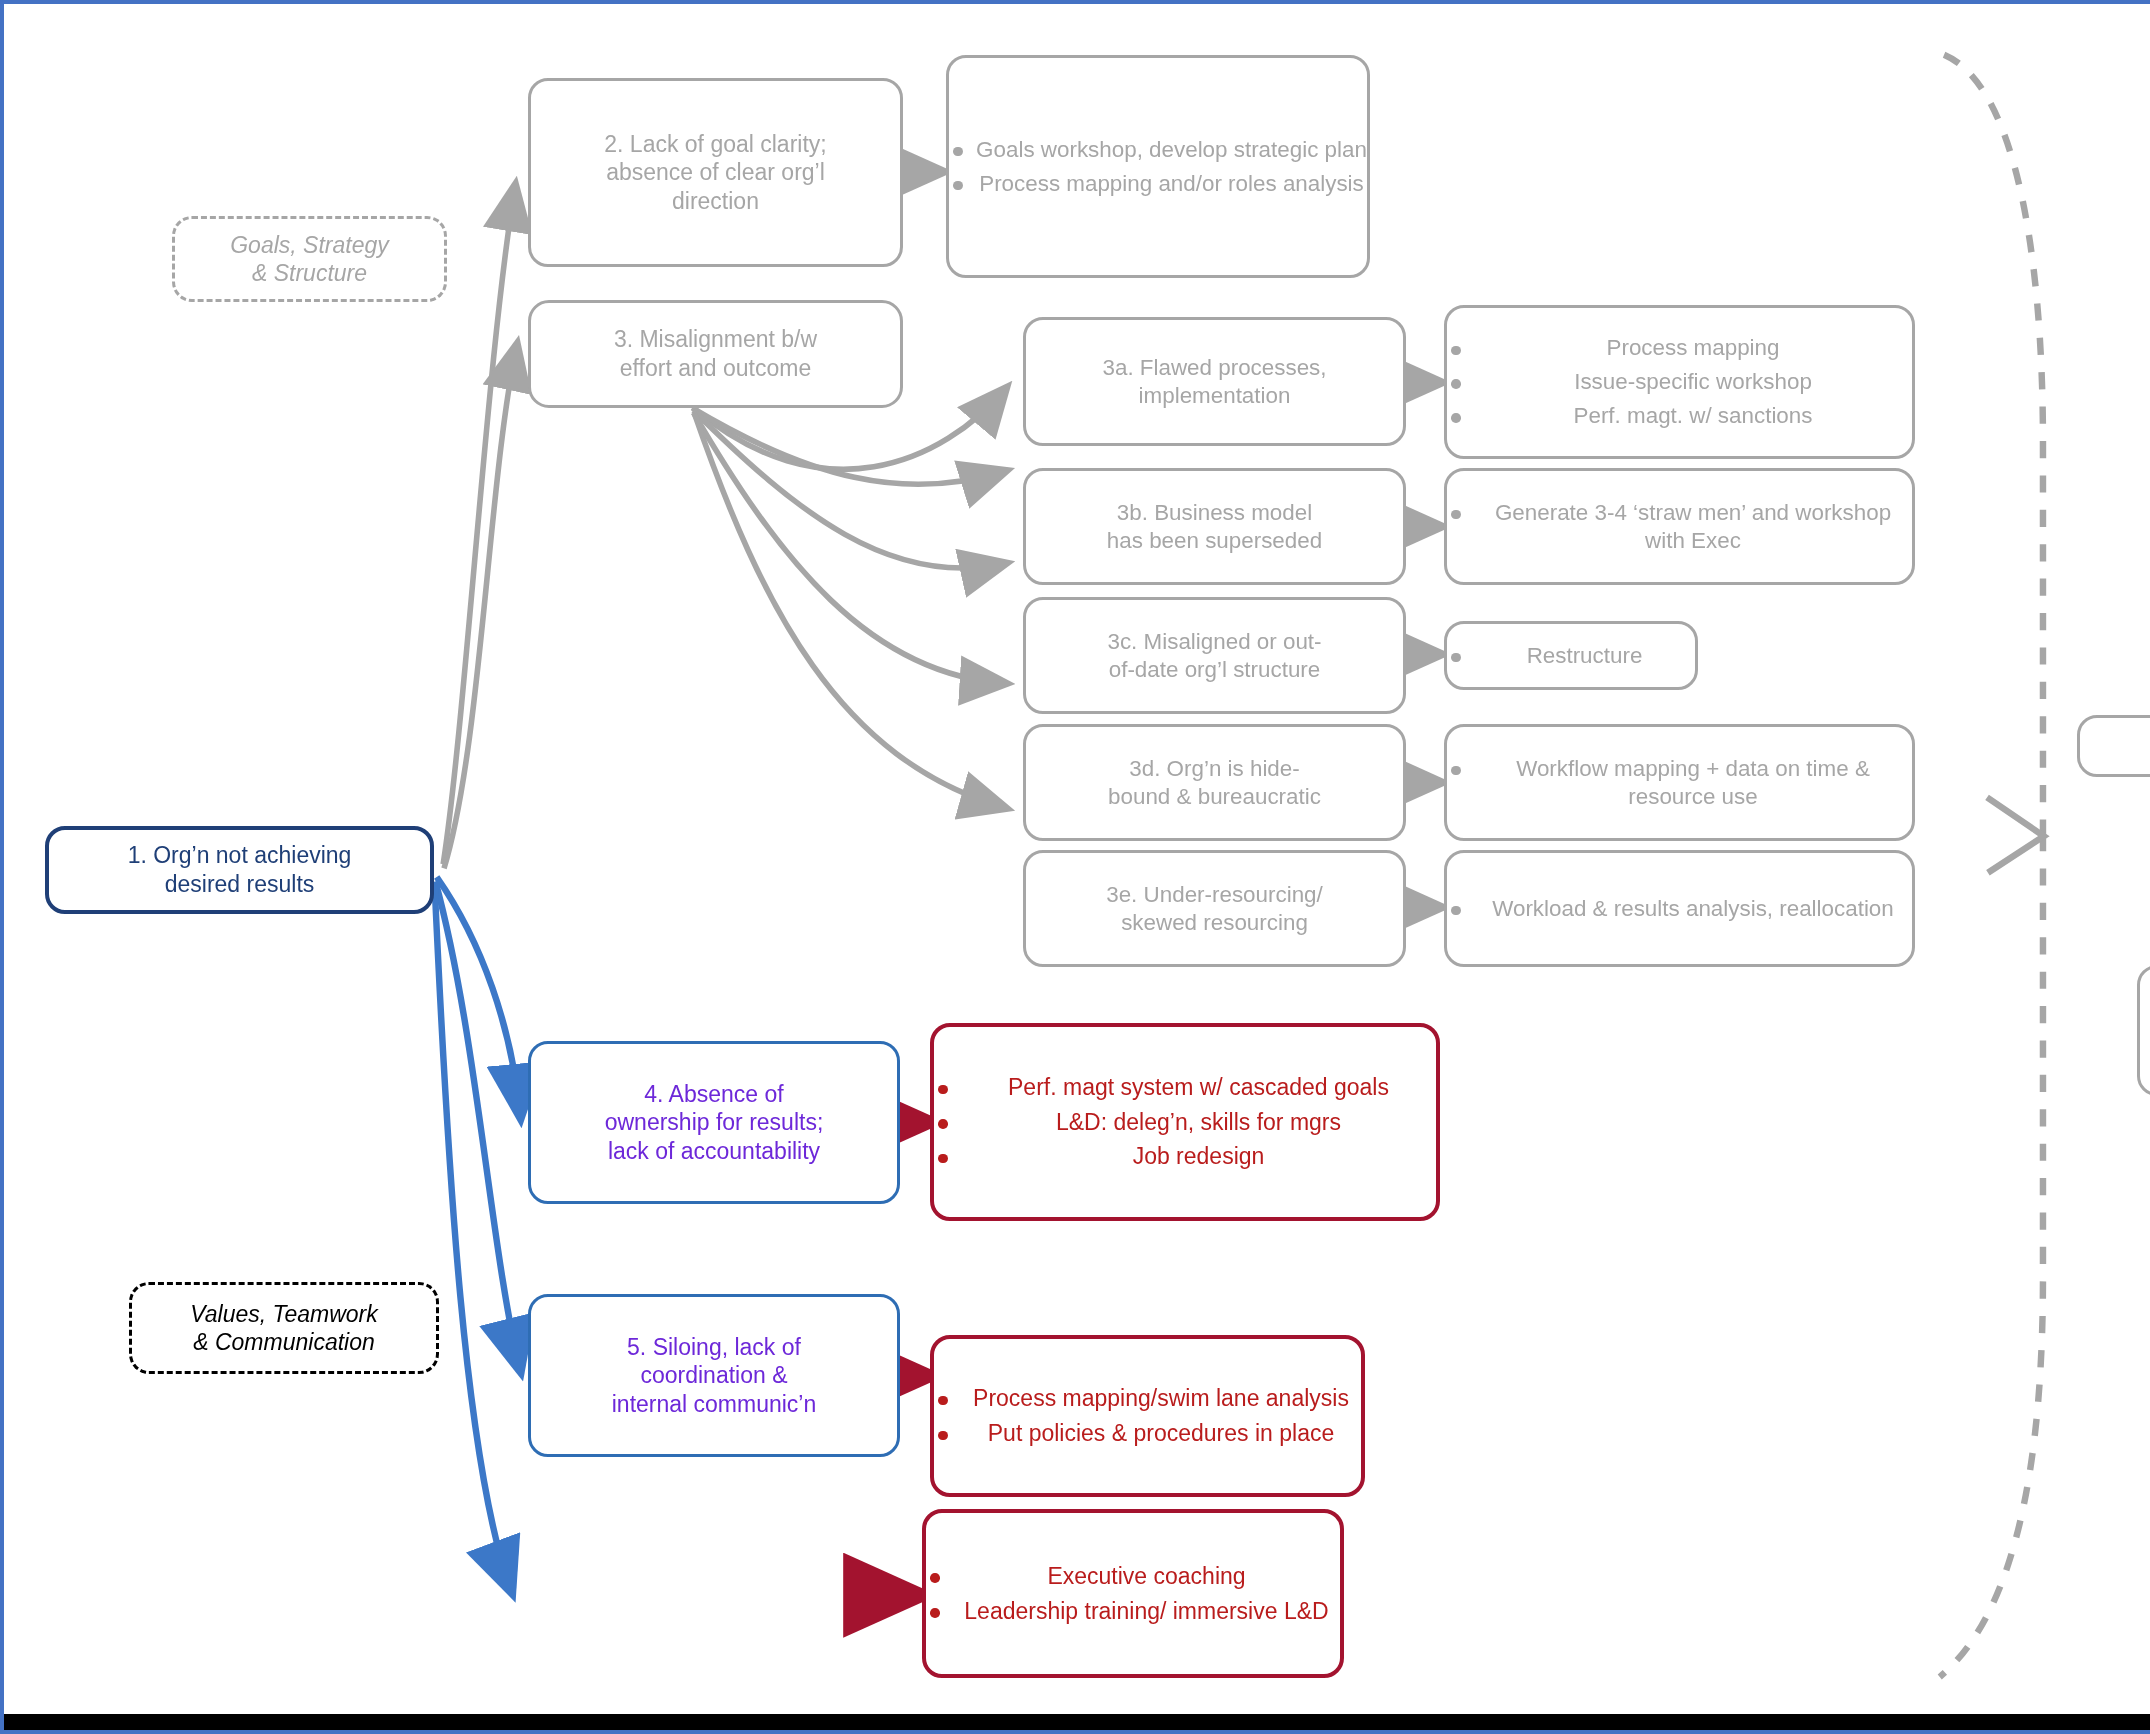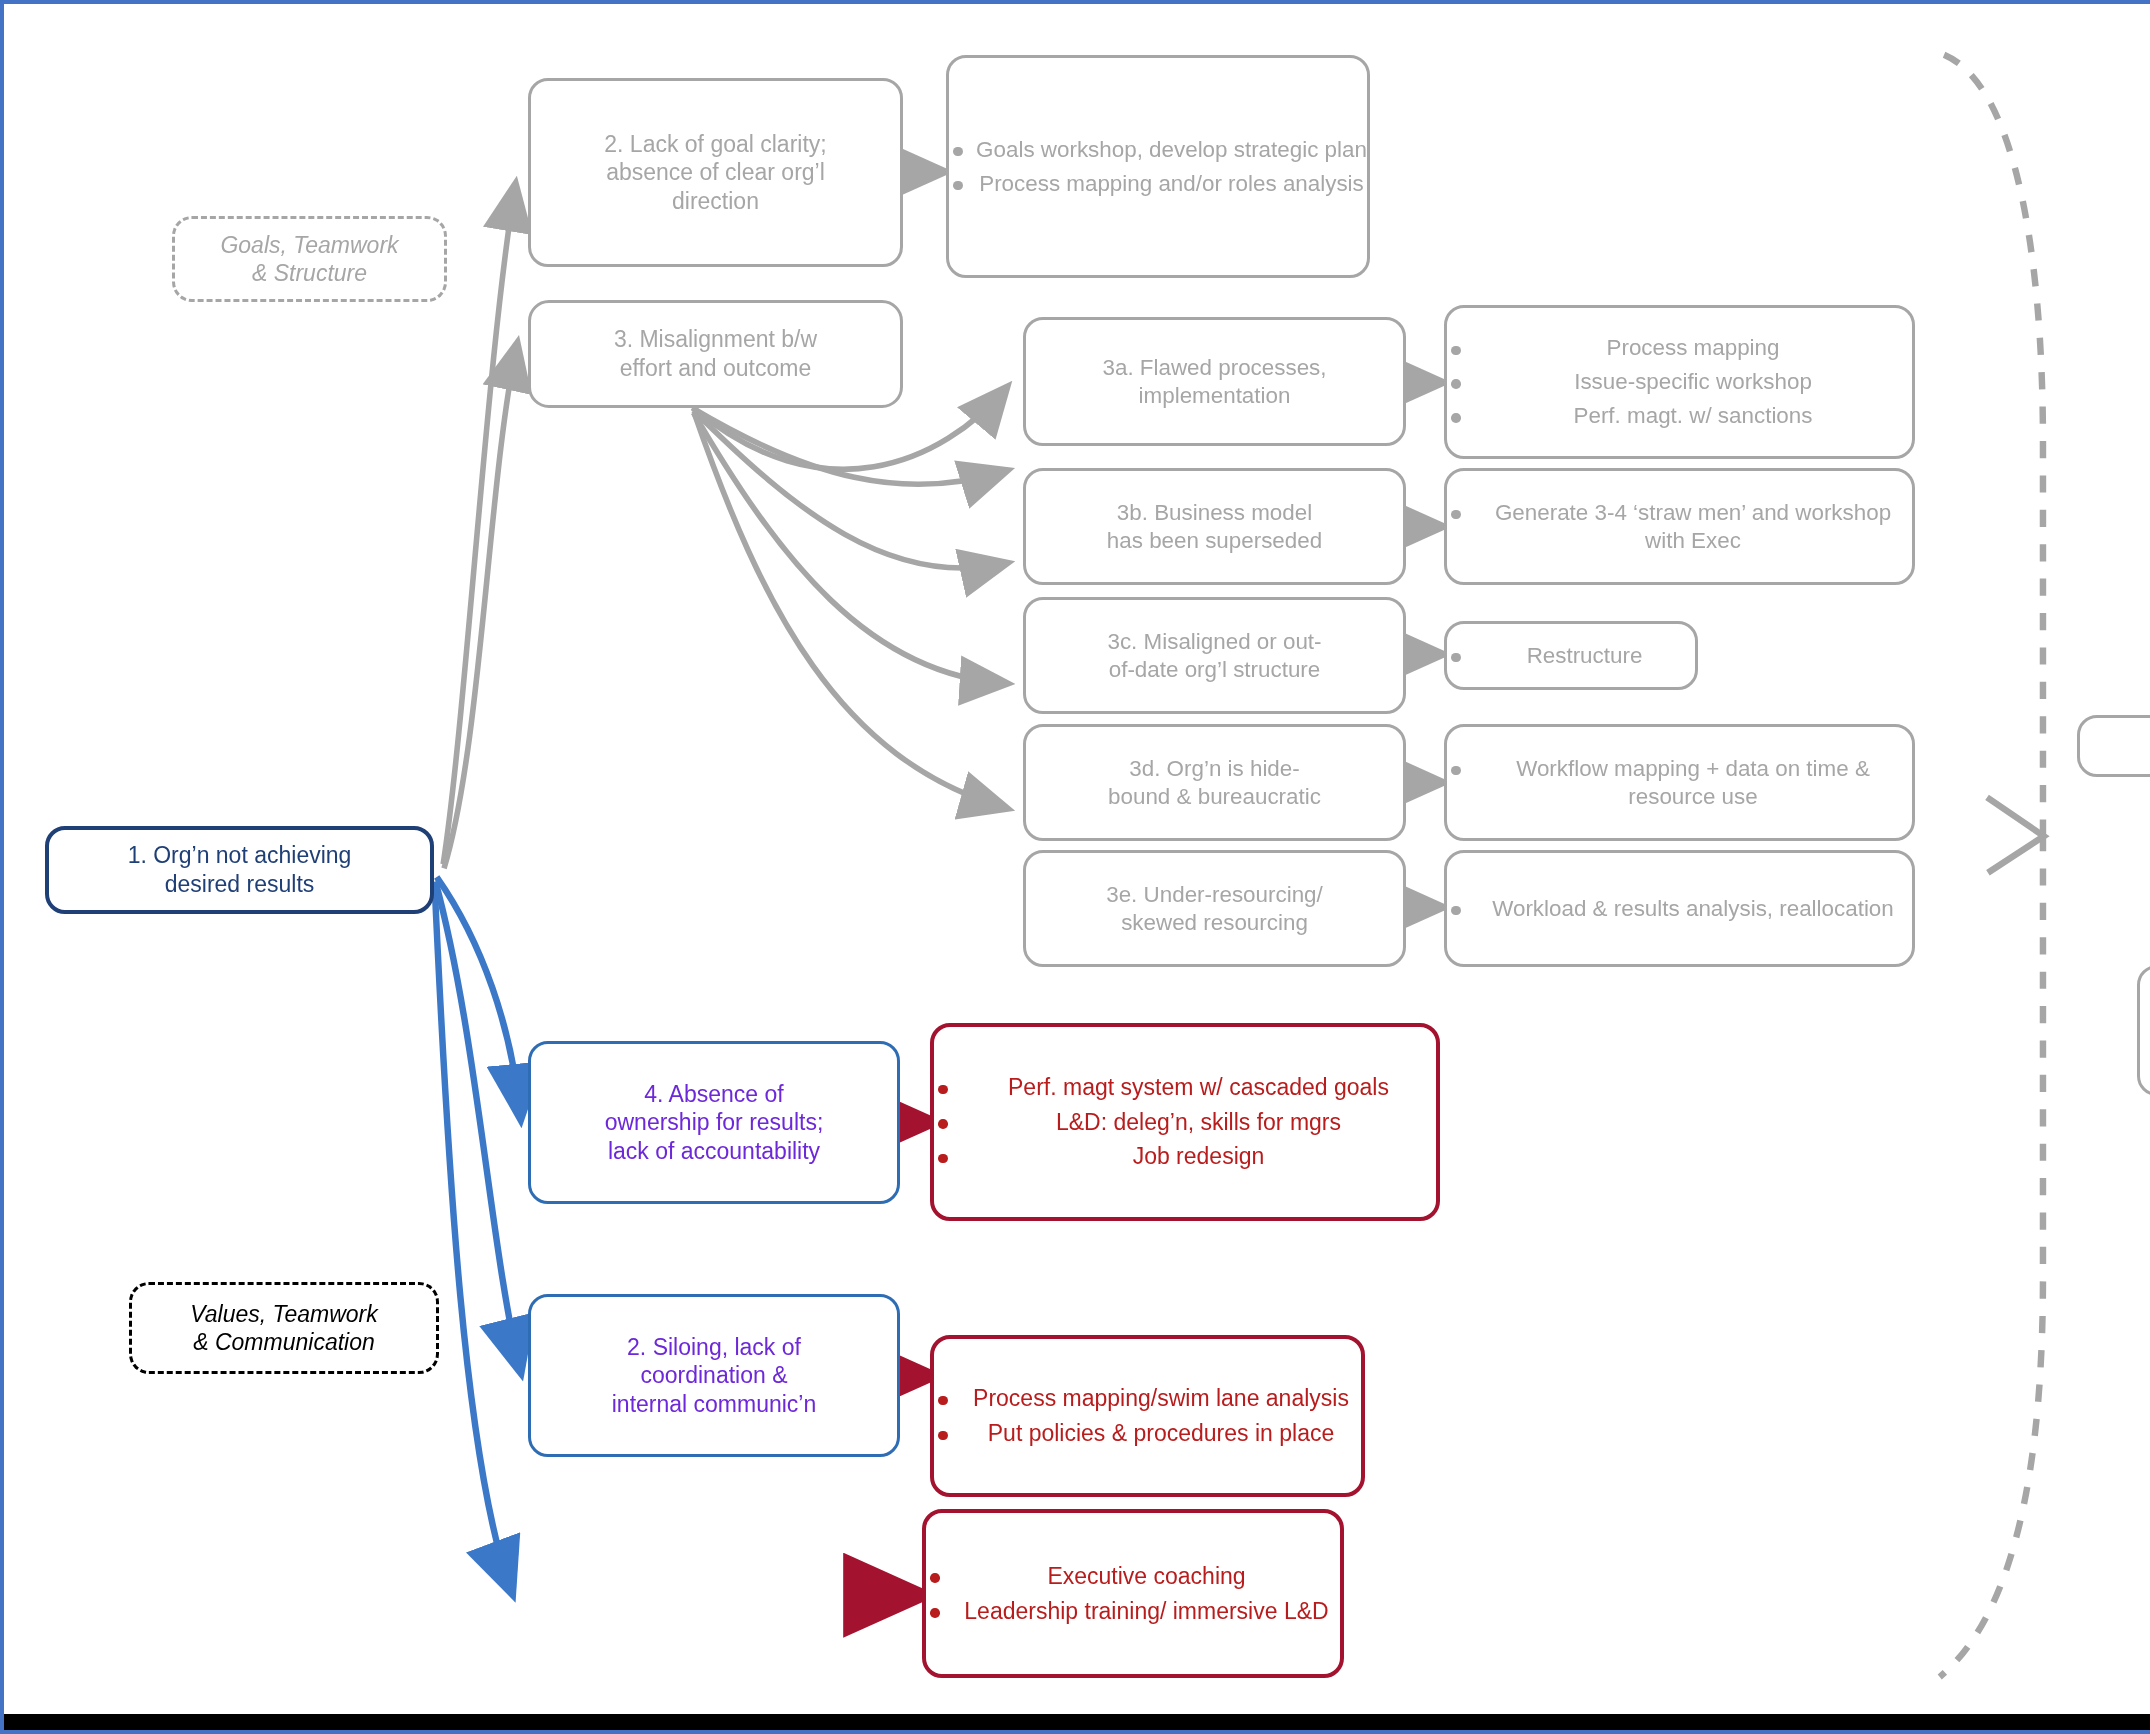--- a/index.html
+++ b/index.html
@@ -105,21 +105,21 @@
     <path d="M5250,1810 L5560,1975" fill="none" stroke="#A6A6A6" stroke-width="9" stroke-dasharray="34 34"></path>
     <path d="M5545,2060 L5290,2240" fill="none" stroke="#A6A6A6" stroke-width="9" stroke-dasharray="30 30"></path>
 
     <path d="M4510,118 C4680,190 4740,600 4740,1020 L4740,1930
              M4740,1930 L4740,2960 C4740,3380 4680,3740 4500,3890" fill="none" stroke="#A6A6A6" stroke-width="15" stroke-dasharray="40 40" stroke-linecap="butt"></path>
     <path d="M4610,1845 L4742,1935 L4612,2020" fill="none" stroke="#A6A6A6" stroke-width="15"></path>
   </svg>
 
   <div class="label-dash dash-gray f54" style="left:168px;top:212px;width:275px;height:86px;">
     <div>
-      <div>Goals, Teamwork</div>
+      <div>Goals, Strategy</div>
       <div>&amp; Structure</div>
     </div>
   </div>
 
   <div class="label-dash dash-black f54" style="left:125px;top:1278px;width:310px;height:92px;">
     <div>
       <div>Values, Teamwork</div>
       <div>&amp; Communication</div>
     </div>
   </div>
@@ -223,21 +223,21 @@
   <div class="box blue f54" style="left:524px;top:1037px;width:372px;height:163px;">
     <div>
       <div>4. Absence of</div>
       <div>ownership for results;</div>
       <div>lack of accountability</div>
     </div>
   </div>
 
   <div class="box blue f54" style="left:524px;top:1290px;width:372px;height:163px;">
     <div>
-      <div>2. Siloing, lack of</div>
+      <div>5. Siloing, lack of</div>
       <div>coordination &amp;</div>
       <div>internal communic’n</div>
     </div>
   </div>
 
 
   <div class="box red f54" style="left:926px;top:1019px;width:510px;height:198px;">
     <ul class="bul pad">
       <li>Perf. magt system w/ cascaded goals</li>
       <li>L&amp;D: deleg’n, skills for mgrs</li>

